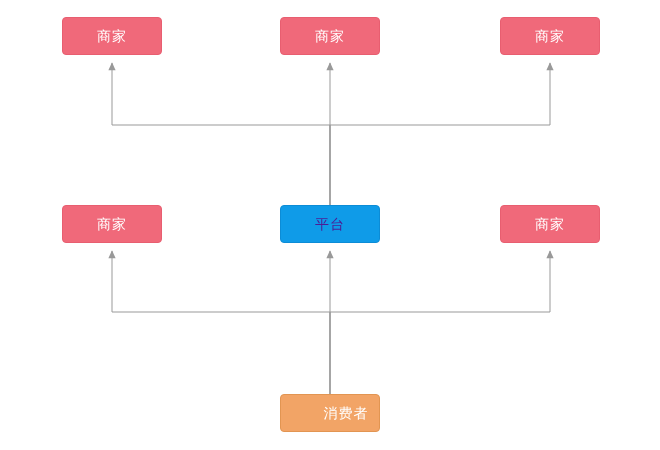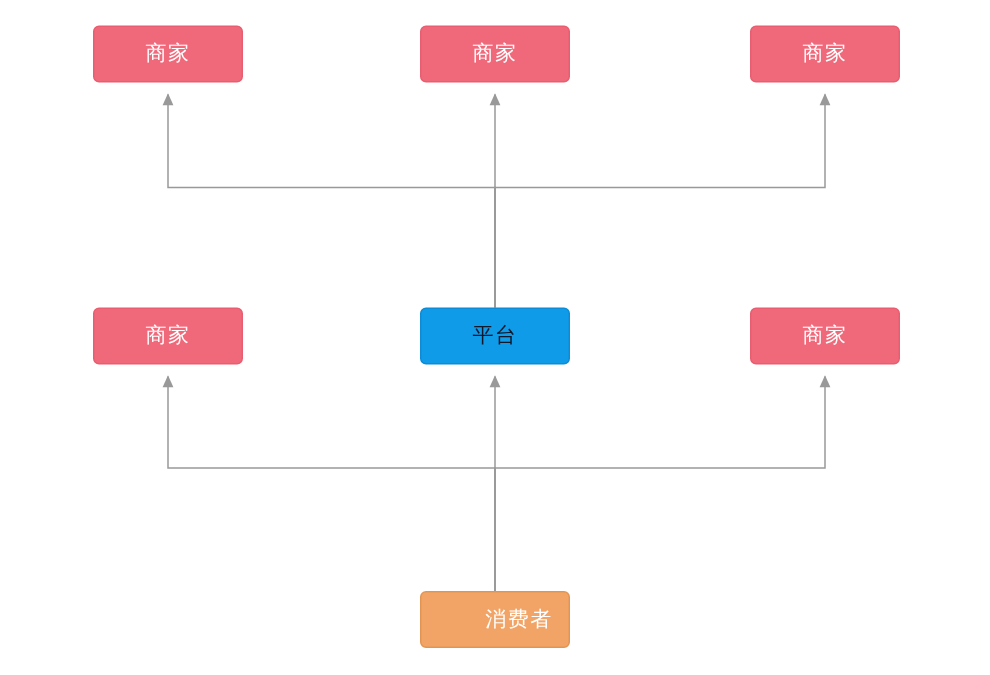--- a/index.html
+++ b/index.html
@@ -56,21 +56,21 @@
       </div>
       <div class="node" style="left: 280px; top: 17px; width: 100px; height: 38px; background: rgb(240, 105, 122); border-color: rgb(232, 94, 112); color: rgb(255, 255, 255);">
         <span class="label">商家</span>
       </div>
       <div class="node" style="left: 500px; top: 17px; width: 100px; height: 38px; background: rgb(240, 105, 122); border-color: rgb(232, 94, 112); color: rgb(255, 255, 255);">
         <span class="label">商家</span>
       </div>
       <div class="node" style="left: 62px; top: 205px; width: 100px; height: 38px; background: rgb(240, 105, 122); border-color: rgb(232, 94, 112); color: rgb(255, 255, 255);">
         <span class="label">商家</span>
       </div>
-      <div class="node" style="left: 280px; top: 205px; width: 100px; height: 38px; background: rgb(15, 155, 232); border-color: rgb(12, 140, 214); color: #0f172a;">
+      <div class="node" style="left: 280px; top: 205px; width: 100px; height: 38px; background: rgb(15, 155, 232); border-color: rgb(12, 140, 214); color: #4c1d95;">
         <span class="label">平台</span>
       </div>
       <div class="node" style="left: 500px; top: 205px; width: 100px; height: 38px; background: rgb(240, 105, 122); border-color: rgb(232, 94, 112); color: rgb(255, 255, 255);">
         <span class="label">商家</span>
       </div>
       <div class="node" style="left: 280px; top: 394px; width: 100px; height: 38px; background: rgb(242, 164, 102); border-color: rgb(226, 149, 82); color: rgb(255, 255, 255); padding-left: 32px;">
         <span class="label">消费者</span>
       </div>
     </div>
 </div>

